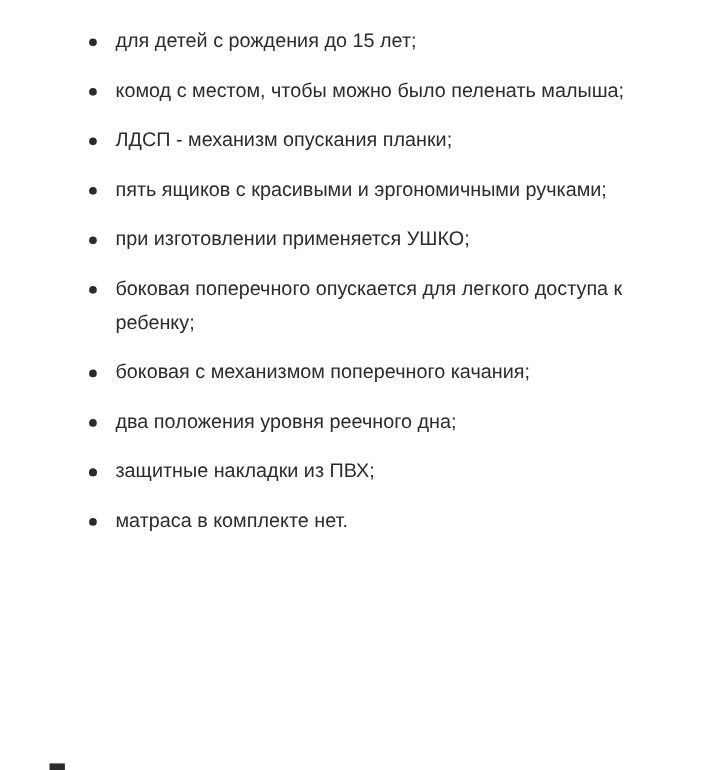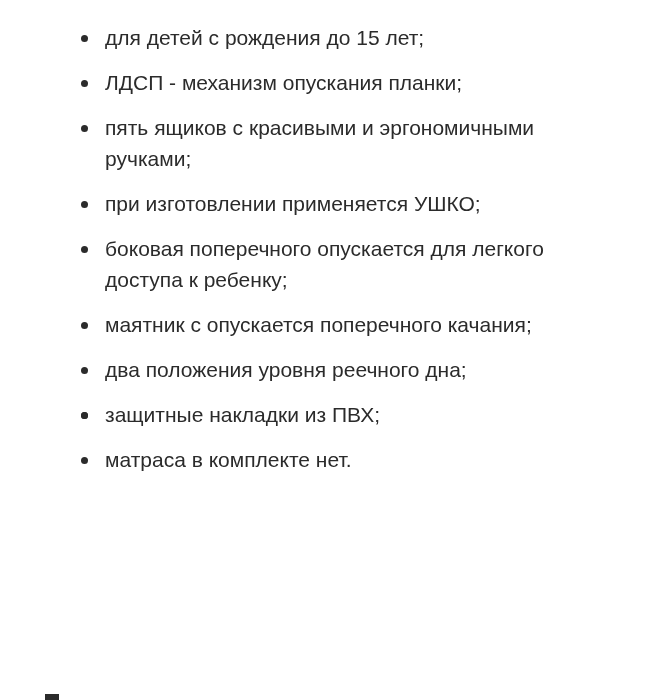--- a/index.html
+++ b/index.html
@@ -21,21 +21,21 @@
       padding: 0;
       position: absolute;
       left: 0;
       top: 22px;
       width: 645px;
     }
     .feature-item {
       position: relative;
       padding-left: 105px;
       padding-right: 60px;
-      font-size: 21px;
+      font-size: 18px;
       line-height: 31px;
       margin-bottom: 14px;
     }
     .feature-item .bullet {
       position: absolute;
       left: 81px;
       top: 13px;
       width: 7px;
       height: 7px;
       border-radius: 50%;
@@ -49,24 +49,25 @@
       height: 6px;
       background: #2b2b2b;
       overflow: hidden;
     }
   </style>
 </head>
 <body>
 
 <ul class="feature-list">
   <li class="feature-item"><span class="bullet"></span><span>для детей с рождения до 15 лет;</span></li>
+  <li class="feature-item"><span class="bullet"></span><span>комод с местом, чтобы можно было пеленать малыша;</span></li>
   <li class="feature-item"><span class="bullet"></span><span>ЛДСП - механизм опускания планки;</span></li>
   <li class="feature-item"><span class="bullet"></span><span>пять ящиков с красивыми и эргономичными ручками;</span></li>
   <li class="feature-item"><span class="bullet"></span><span>при изготовлении применяется УШКО;</span></li>
   <li class="feature-item"><span class="bullet"></span><span>боковая поперечного опускается для легкого доступа к ребенку;</span></li>
-  <li class="feature-item"><span class="bullet"></span><span>маятник с опускается поперечного качания;</span></li>
+  <li class="feature-item"><span class="bullet"></span><span>боковая с механизмом поперечного качания;</span></li>
   <li class="feature-item"><span class="bullet"></span><span>два положения уровня реечного дна;</span></li>
   <li class="feature-item"><span class="bullet"></span></li>
   <li class="feature-item"><span class="bullet"></span><span>защитные накладки из ПВХ;</span></li>
   <li class="feature-item"><span class="bullet"></span><span>матраса в комплекте нет.</span></li>
 </ul>
 
 <div class="next-heading-fragment"></div>
 
 </body></html>

